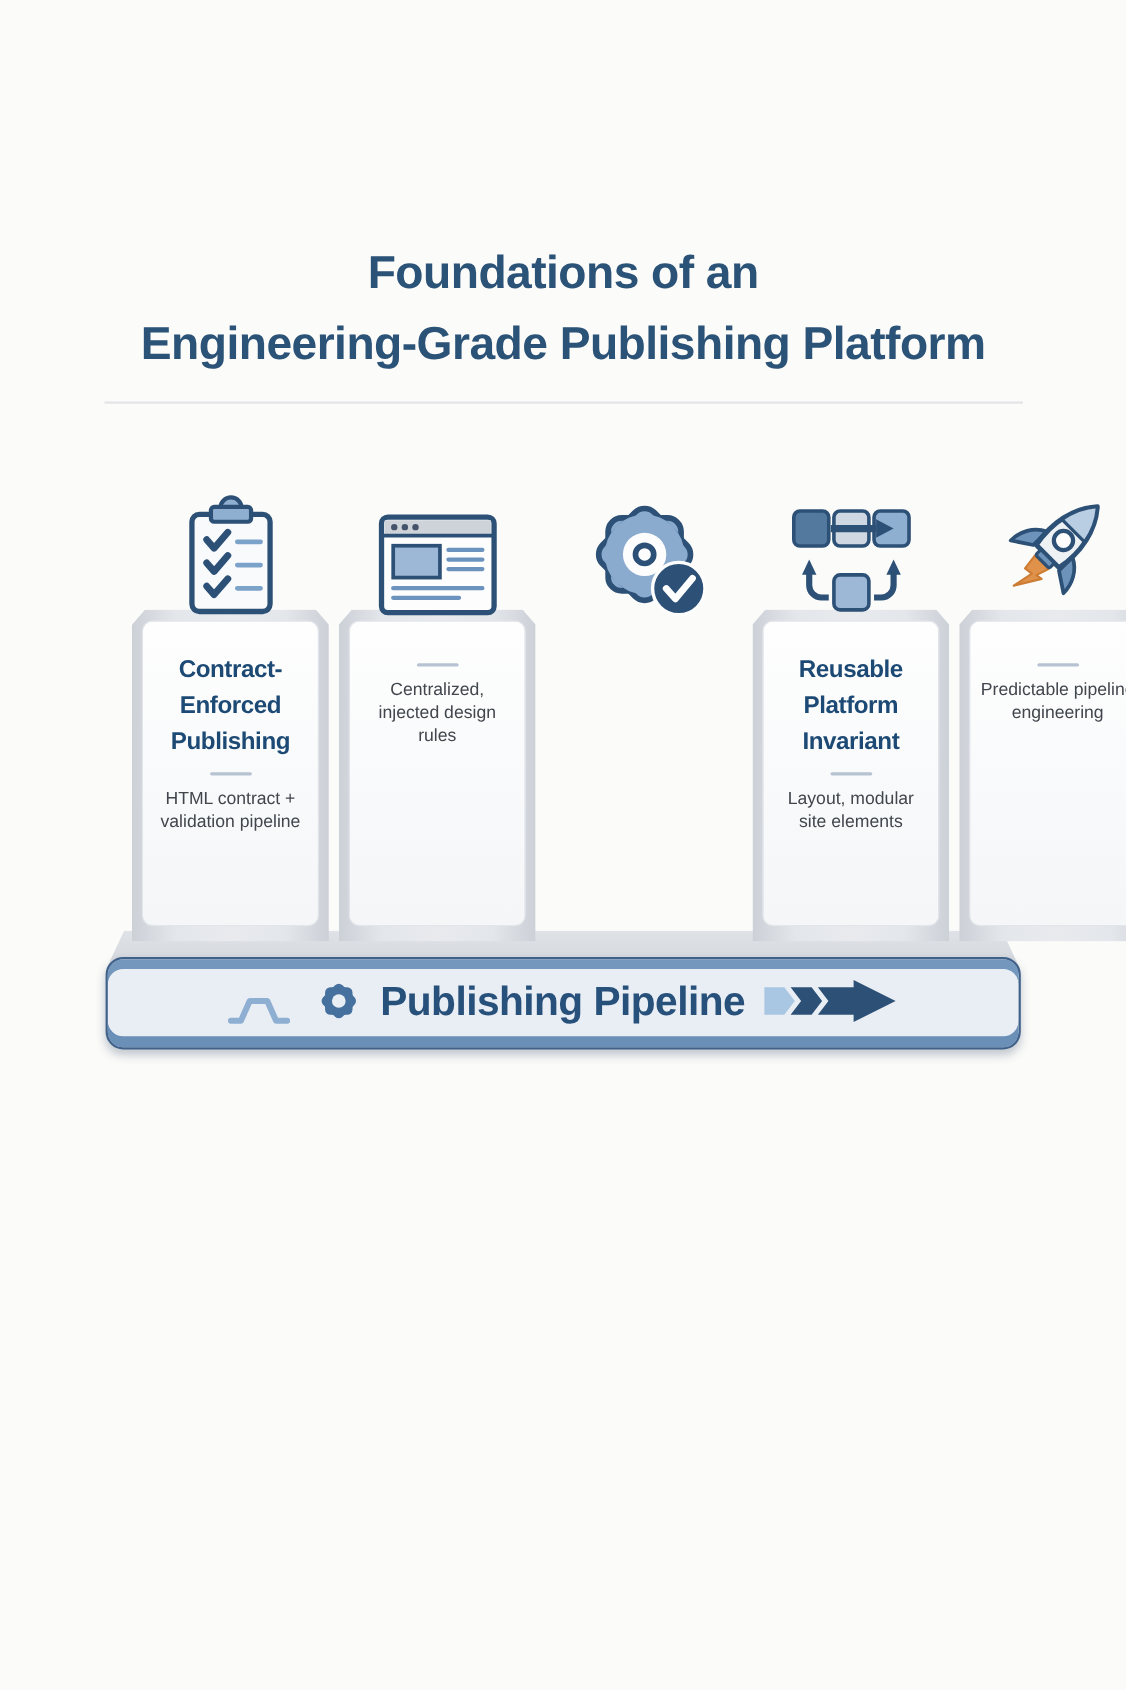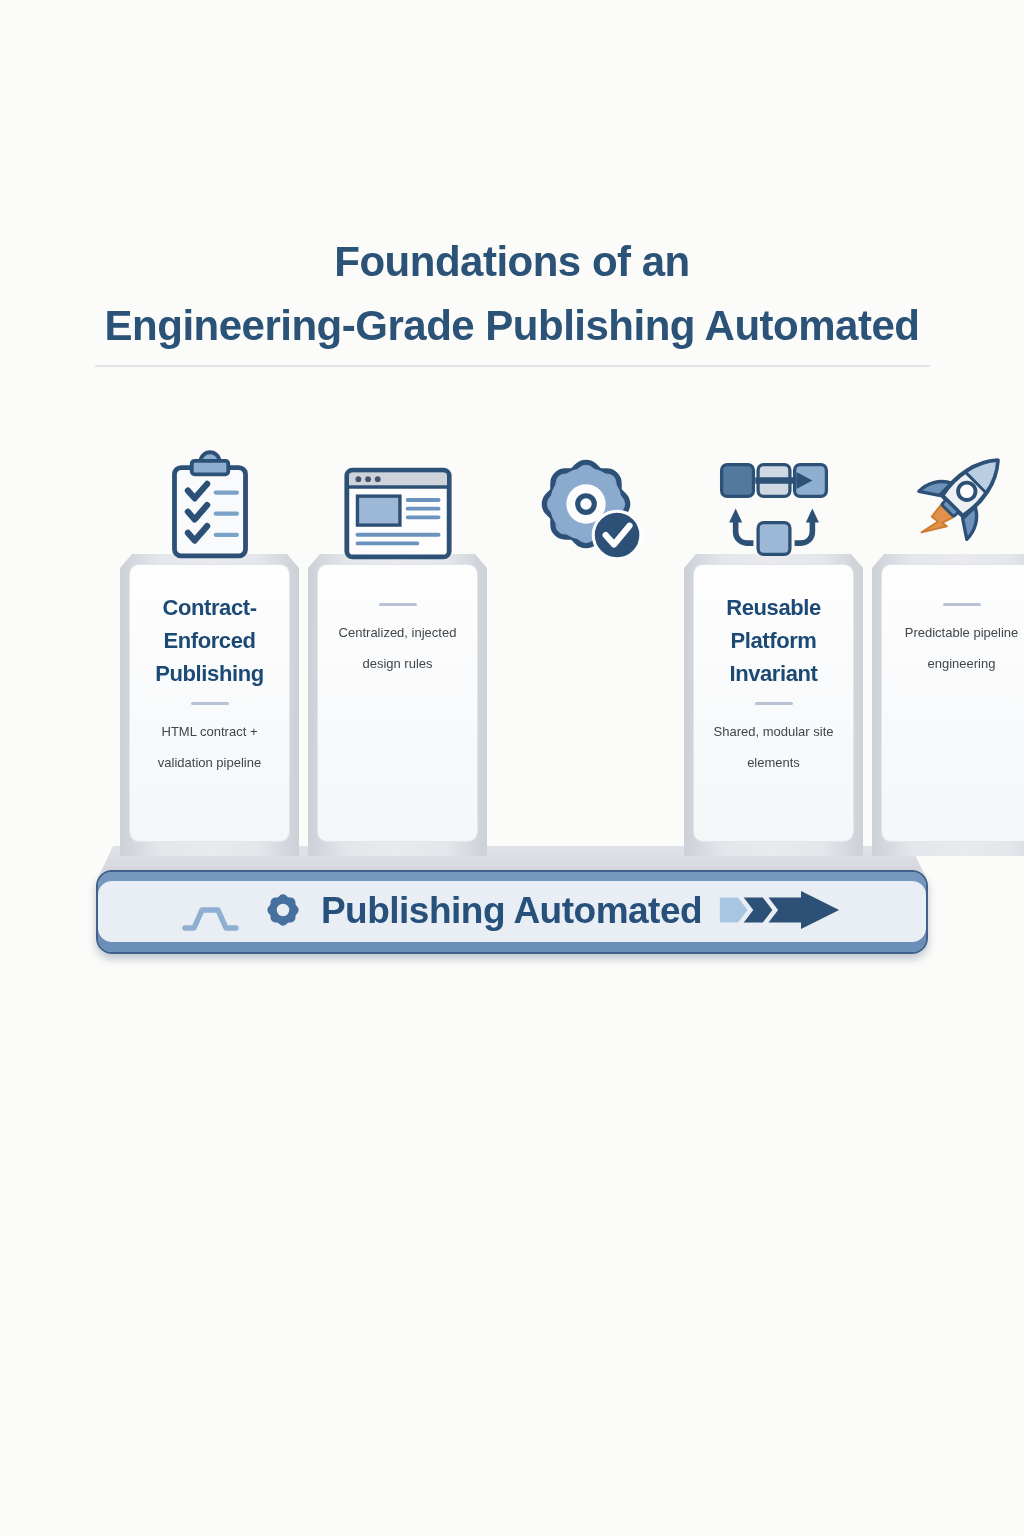--- a/index.html
+++ b/index.html
@@ -4,21 +4,21 @@
 <style>
   * { margin:0; padding:0; box-sizing:border-box; }
   html,body { width:1024px; }
   body { font-family:"Liberation Sans", sans-serif; background:#ffffff; }
   .canvas {
     position:relative; width:1024px; height:1536px;
     background:#fbfbf9; overflow:hidden;
   }
 
   
-  .header { position:absolute; top:230px; left:0; width:1024px; text-align:center; }
+  .header { position:absolute; top:216px; left:0; width:1024px; text-align:center; }
   .title-line {
     font-size:42px; font-weight:bold; color:#2b5277; line-height:64px;
     letter-spacing:-0.5px;
   }
   .header-divider {
     position:absolute; top:365px; left:95px; width:835px; height:2px;
     background:#e3e4e7;
   }
 
   
@@ -44,21 +44,21 @@
     padding:26px 4px 0 4px; text-align:center;
   }
   .pillar-title {
     font-size:22px; font-weight:bold; color:#1d4a75; line-height:33px;
     letter-spacing:-0.4px;
   }
   .pillar-divider {
     width:38px; height:3px; background:#b7c3d2; border-radius:2px;
     margin:12px auto 11px auto;
   }
-  .pillar-desc { font-size:13px; color:#41464d; line-height:31px; padding:0 5px; }
+  .pillar-desc { font-size:16px; color:#41464d; line-height:21px; padding:0 5px; }
 
   
   .ledge {
     position:absolute; top:846px; left:97px; width:830px; height:34px;
     background:linear-gradient(180deg,#dfe2e6 0%,#d3d6dc 100%);
     clip-path:polygon(16px 0, calc(100% - 16px) 0, 100% 100%, 0 100%);
     z-index:0;
   }
   .platform-bar {
     position:absolute; top:870px; left:96px; width:832px; height:84px;
@@ -74,21 +74,21 @@
   }
   .pulse-wrap { transform:translateY(6px); }
 </style>
 </head>
 <body>
 
 <div class="canvas">
 
   <div class="header">
     <div class="title-line">Foundations of an</div>
-    <div class="title-line">Engineering-Grade Publishing Automated</div>
+    <div class="title-line">Engineering-Grade Publishing Platform</div>
   </div>
   <div class="header-divider"></div>
 
   <div class="pillars">
 
     <div class="pillar">
       <div class="pillar-icon">
         <svg width="96" height="112" viewBox="0 0 100 116">
           <circle cx="50" cy="12" r="10" fill="#8fafd0" stroke="#2d5176" stroke-width="4"></circle>
           <rect x="13" y="18" width="74" height="92" rx="7" fill="#f8fafc" stroke="#2d5176" stroke-width="5"></rect>
@@ -156,21 +156,21 @@
           <path d="M40 92 h-7 a12 12 0 0 1 -12 -12 v-12" fill="none" stroke="#2d5176" stroke-width="6"></path>
           <polygon points="14,70 28,70 21,55" fill="#2d5176"></polygon>
           <path d="M84 92 h7 a12 12 0 0 0 12 -12 v-12" fill="none" stroke="#2d5176" stroke-width="6"></path>
           <polygon points="96,70 110,70 103,55" fill="#2d5176"></polygon>
         </svg>
       </div>
       <div class="pillar-body">
         <div class="pillar-panel">
           <div class="pillar-title">Reusable Platform Invariant</div>
           <div class="pillar-divider"></div>
-          <div class="pillar-desc">Shared, modular site elements</div>
+          <div class="pillar-desc">Layout, modular site elements</div>
         </div>
       </div>
     </div>
 
     <div class="pillar">
       <div class="pillar-icon">
         <svg width="128" height="124" viewBox="0 0 132 128">
           <g transform="rotate(45 66 60)">
             <path d="M49 58 C37 64 31 76 31 88 L49 76 Z" fill="#6d93ba" stroke="#2d5176" stroke-width="3.5" stroke-linejoin="round"></path>
             <path d="M83 58 C95 64 101 76 101 88 L83 76 Z" fill="#6d93ba" stroke="#2d5176" stroke-width="3.5" stroke-linejoin="round"></path>
@@ -201,21 +201,21 @@
       </svg>
     </span>
     <span>
       <svg width="46" height="46" viewBox="0 0 48 48">
         <rect x="11" y="11" width="26" height="26" rx="5" fill="#46709d"></rect>
         <rect x="11" y="11" width="26" height="26" rx="5" fill="#46709d" transform="rotate(45 24 24)"></rect>
         <circle cx="24" cy="24" r="14" fill="#46709d"></circle>
         <circle cx="24" cy="24" r="6.5" fill="#e9eef5"></circle>
       </svg>
     </span>
-    <span class="bar-label">Publishing Automated</span>
+    <span class="bar-label">Publishing Pipeline</span>
     <span>
       <svg width="126" height="44" viewBox="0 0 132 46">
         <polygon points="3,10 22,10 32,23 22,36 3,36" fill="#a9c6e2"></polygon>
         <polygon points="28,10 48,10 58,23 48,36 28,36 38,23" fill="#2d5176"></polygon>
         <polygon points="54,10 88,10 88,3 128,23 88,43 88,36 54,36 64,23" fill="#2d5176"></polygon>
       </svg>
     </span>
   </div>
 
 </div>

